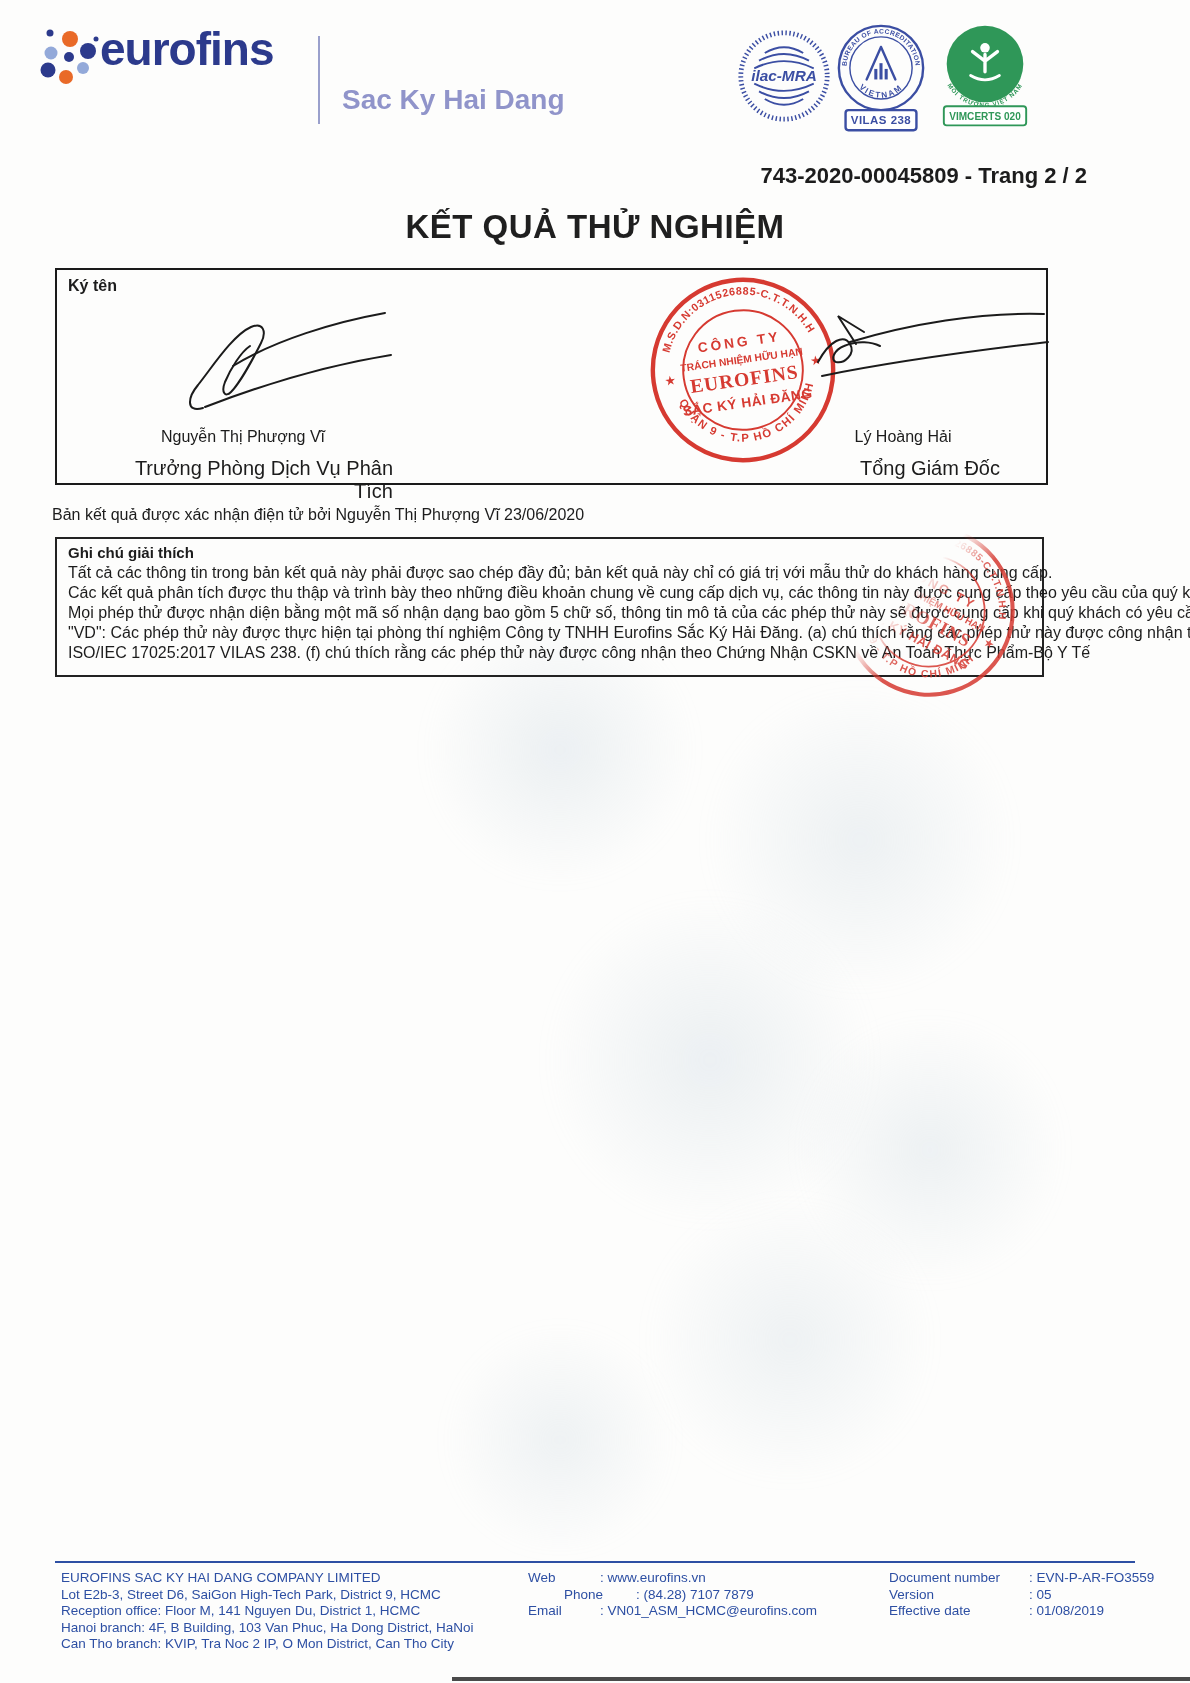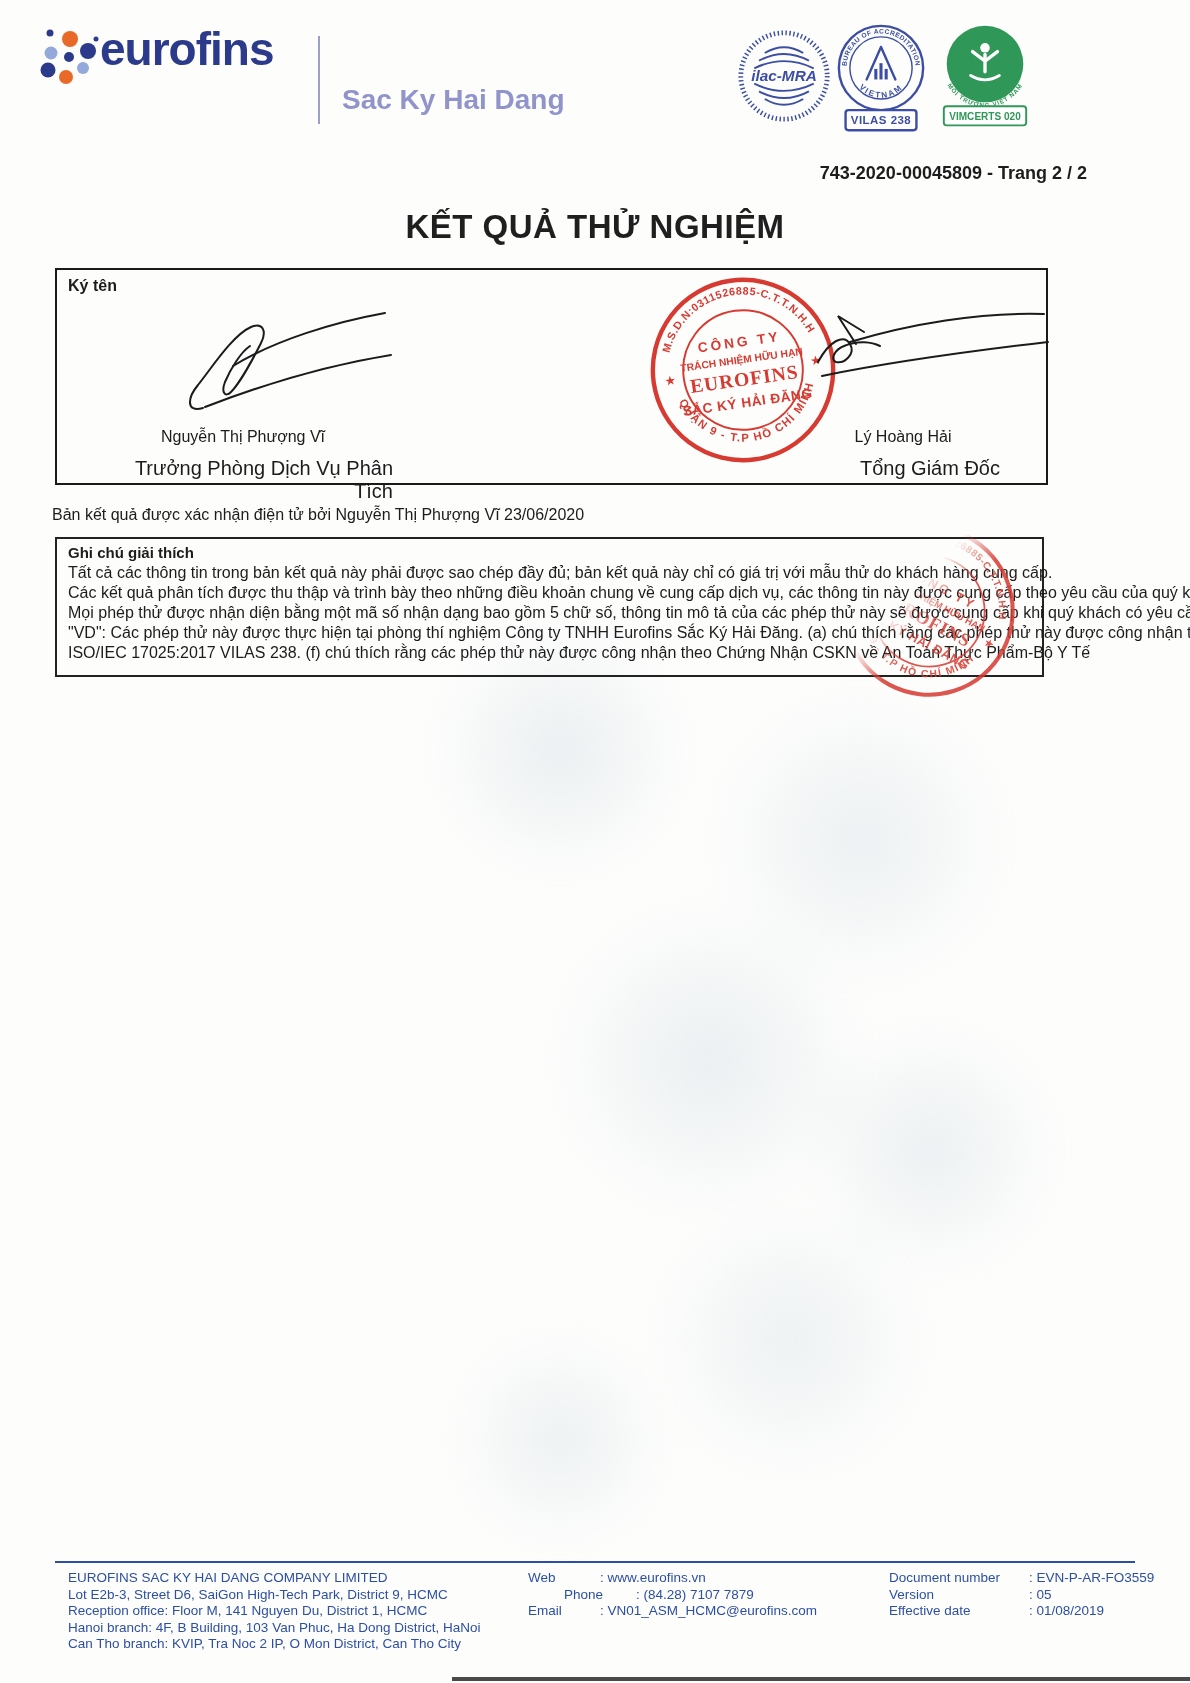--- a/index.html
+++ b/index.html
@@ -6,21 +6,21 @@
   .page{
     position:relative;width:1190px;height:1683px;background:#fdfdfc;
     font-family:"Liberation Sans","DejaVu Sans",sans-serif;color:#1c1c1c;
     overflow:hidden;margin:0 auto;
   }
   .abs{position:absolute;}
   
   .brand-word{font-size:46px;font-weight:bold;color:#2c3a8c;letter-spacing:-1px;}
   .brand-sub{font-size:28px;font-weight:bold;color:#9094ca;}
   .brand-divider{width:2px;background:#9aa0cc;}
-  .page-ref{font-size:18px;font-weight:bold;color:#1c1c1c;}
+  .page-ref{font-size:22px;font-weight:bold;color:#1c1c1c;}
   .doc-title{font-size:33px;font-weight:bold;letter-spacing:.5px;text-align:center;color:#1f1f1f;}
   
   .sig-box{border:2px solid #1a1a1a;background:transparent;}
   .sig-label{font-size:16px;font-weight:bold;}
   .sig-name{font-size:16px;text-align:center;}
   .sig-role{font-size:20px;text-align:right;}
   .confirm-line{font-size:16px;}
   
   .notes-box{border:2px solid #222;padding:4px 11px;box-sizing:border-box;}
   .notes-heading{font-size:15px;font-weight:bold;line-height:20px;}
@@ -202,21 +202,21 @@
         <text class="st-l1" x="100" y="76" text-anchor="middle">CÔNG TY</text>
         <text class="st-l2" x="100" y="93" text-anchor="middle">TRÁCH NHIỆM HỮU HẠN</text>
         <text class="st-l3" x="100" y="116" text-anchor="middle">EUROFINS</text>
         <text class="st-l4" x="100" y="138" text-anchor="middle">SẮC KÝ HẢI ĐĂNG</text>
       </g>
     </svg>
   </div>
 
   <div class="abs footer-line" style="left:55px;top:1561px;width:1080px;"></div>
 
-  <div class="abs ft" style="left:68px;top:1570px;width:440px;">
+  <div class="abs ft" style="left:61px;top:1570px;width:440px;">
     <div>EUROFINS SAC KY HAI DANG COMPANY LIMITED</div>
     <div>Lot E2b-3, Street D6, SaiGon High-Tech Park, District 9, HCMC</div>
     <div>Reception office: Floor M, 141 Nguyen Du, District 1, HCMC</div>
     <div>Hanoi branch: 4F, B Building, 103 Van Phuc, Ha Dong District, HaNoi</div>
     <div>Can Tho branch: KVIP, Tra Noc 2 IP, O Mon District, Can Tho City</div>
   </div>
 
   <div class="abs ft" style="left:528px;top:1570px;width:310px;">
     <div class="ft-row">
         <span class="ft-label" style="width:72px;">Web</span>

